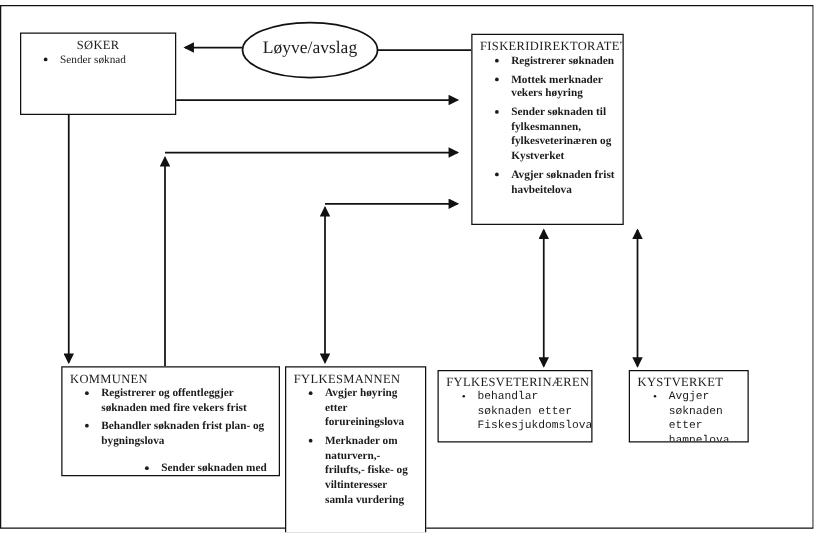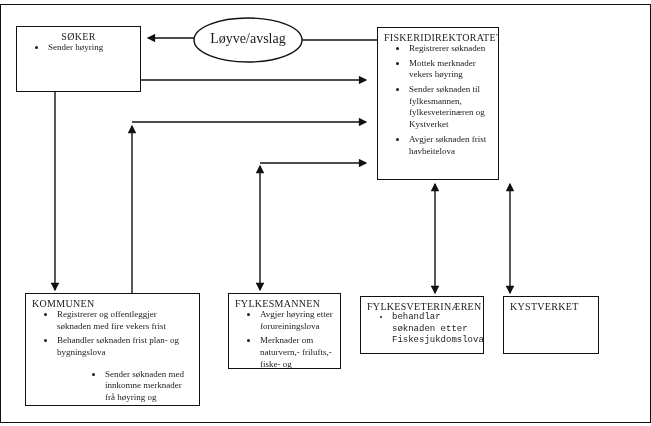--- a/index.html
+++ b/index.html
@@ -11,21 +11,21 @@
   .box{
     position:absolute;border:1px solid #111;background:#fff;box-sizing:border-box;
     padding:4px 6px;overflow:hidden;
   }
   .box .title{font-size:10px;letter-spacing:.3px;}
   .box .title.center{text-align:center;}
   .box ul{margin:0;padding-left:24px;list-style:disc;}
   .box li{font-size:9px;line-height:1.3;padding-left:1px;margin:0 0 3px 0;}
   .box li.gap{margin-top:10px;margin-left:48px;}
   .mt-lg{margin-top:11px;}
-  .mt-md{margin-top:7px;}
+  .mt-md{margin-top:7px;font-weight:bold;}
   .mt-sm{margin-top:5px;font-family:Liberation Mono, monospace;}
   .ellipse-label{
     position:absolute;left:194px;top:31px;width:108px;text-align:center;
     font-size:14px;line-height:1.1;
   }
   svg.connectors{position:absolute;left:0;top:0;width:651px;height:426px;}
   svg.connectors line, svg.connectors ellipse{stroke:#111;stroke-width:1.4;fill:none;}
 </style>
 </head>
 <body>
@@ -60,55 +60,58 @@
     <line x1="435" y1="184" x2="435" y2="293" marker-start="url(#ar)" marker-end="url(#ar)"></line>
 
     <line x1="510" y1="184" x2="510" y2="293" marker-start="url(#ar)" marker-end="url(#ar)"></line>
   </svg>
 
   <div class="ellipse-label">Løyve/avslag</div>
 
   <div class="box" style="left:16px;top:26px;width:125px;height:66px;">
     <div class="title center">SØKER</div>
     <ul class="mt-lg">
-      <li>Sender høyring</li>
+      <li>Sender søknad</li>
     </ul>
   </div>
 
   <div class="box" style="left:377px;top:27px;width:122px;height:153px;">
     <div class="title center">FISKERIDIREKTORATET</div>
     <ul class="mt-md">
       <li>Registrerer søknaden</li>
       <li>Mottek merknader vekers høyring</li>
       <li>Sender søknaden til fylkesmannen, fylkesveterinæren og Kystverket</li>
       <li>Avgjer søknaden frist havbeitelova</li>
     </ul>
   </div>
 
-  <div class="box" style="left:25px;top:293px;width:175px;height:113px;">
+  <div class="box" style="left:49px;top:293px;width:175px;height:88px;">
     <div class="title">KOMMUNEN</div>
     <ul class="mt-md">
       <li>Registrerer og offentleggjer søknaden med fire vekers frist</li>
       <li>Behandler søknaden frist plan- og bygningslova</li>
       <li class="gap">Sender søknaden med innkomne merknader frå høyring og kommuna</li>
     </ul>
   </div>
 
-  <div class="box" style="left:228px;top:293px;width:113px;height:76px;">
+  <div class="box" style="left:228px;top:293px;width:113px;height:134px;">
     <div class="title">FYLKESMANNEN</div>
     <ul class="mt-md">
       <li>Avgjer høyring etter forureiningslova</li>
       <li>Merknader om naturvern,- frilufts,- fiske- og viltinteresser samla vurdering</li>
     </ul>
   </div>
 
-  <div class="box" style="left:360px;top:296px;width:124px;height:58px;">
+  <div class="box" style="left:350px;top:296px;width:124px;height:58px;">
     <div class="title">FYLKESVETERINÆREN</div>
     <ul class="mt-sm">
       <li>behandlar søknaden etter Fiskesjukdomslova</li>
     </ul>
   </div>
 
   <div class="box" style="left:503px;top:296px;width:96px;height:58px;">
     <div class="title">KYSTVERKET</div>
+    <ul class="mt-sm">
+      <li>Avgjer søknaden etter hamnelova</li>
+    </ul>
   </div>
 
 </div>
 
 </body></html>

